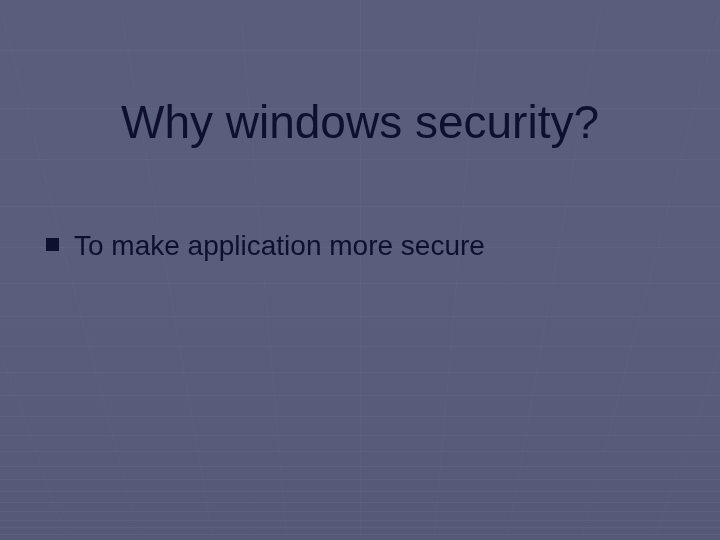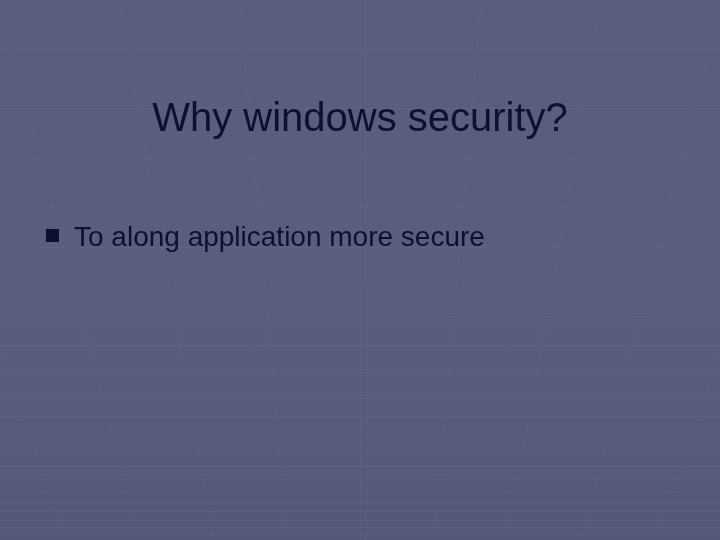--- a/index.html
+++ b/index.html
@@ -51,21 +51,21 @@
   }
 
   .content {
     position: relative;
     z-index: 2;
     padding: 95px 40px 0 40px;
     box-sizing: border-box;
   }
   .title {
     color: #0e1030;
-    font-size: 40px;
+    font-size: 46px;
     font-weight: 400;
     text-align: center;
     margin: 0 0 80px 0;
   }
   ul.bullets {
     list-style: none;
     padding: 0 6px 0 6px;
     margin: 0;
   }
   ul.bullets li {
@@ -122,16 +122,16 @@
       <div class="rline" style="left: 500px; transform: rotate(9.92625deg); opacity: 0.22;"></div>
       <div class="rline" style="left: 570px; transform: rotate(14.7083deg); opacity: 0.22;"></div>
       <div class="rline" style="left: 640px; transform: rotate(19.29deg); opacity: 0.22;"></div>
       <div class="rline" style="left: 710px; transform: rotate(23.6294deg); opacity: 0.22;"></div>
     </div>
   <div class="shade"></div>
 
   <div class="content">
     <h1 class="title">Why windows security?</h1>
     <ul class="bullets">
-      <li>To along application more secure</li>
+      <li>To make application more secure</li>
     </ul>
   </div>
 </div>
 
 </body></html>

